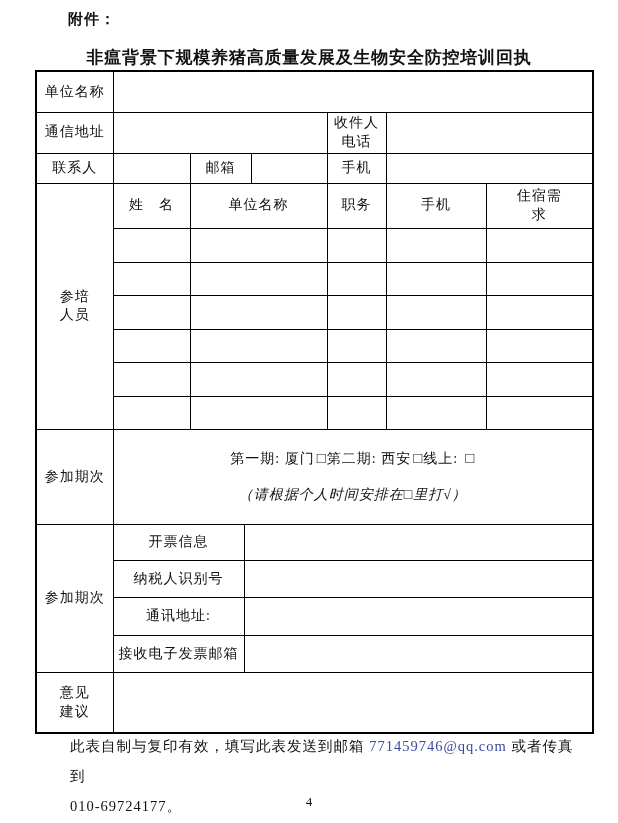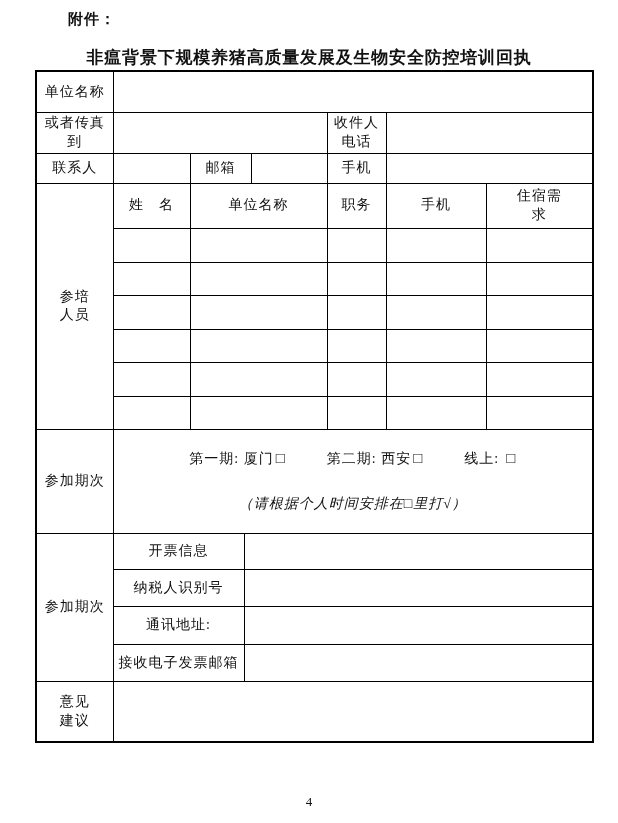--- a/index.html
+++ b/index.html
@@ -51,22 +51,21 @@
     white-space: pre-line;
     letter-spacing: 1px;
     overflow: hidden;
   }
   td.blank { background: #ffffff; }
   .session-cell { padding: 4px 0; }
   .session-line1 {
     display: flex;
     justify-content: center;
     align-items: center;
-    gap: 41px;
-    margin-bottom: 9px;
+    margin-bottom: 0;
   }
   .opt { white-space: nowrap; }
   .opt .box { margin-left: 2px; font-size: 15px; }
   .opt:nth-child(3) .box { margin-left: 7px; }
   .session-note { text-align: center; font-style: italic; }
   .footer {
     position: absolute;
     left: 0;
     top: 731px;
     width: 100%;
@@ -107,21 +106,21 @@
         <col style="width:107px">
     </colgroup>
 
     <tbody>
         <tr style="height:41px">
       <td>单位名称</td>
       <td class="blank" colspan="7"></td>
     </tr>
 
     <tr style="height:41px">
-      <td>或者传真到</td>
+      <td>通信地址</td>
       <td class="blank" colspan="4"></td>
       <td>收件人
 电话</td>
       <td class="blank" colspan="2"></td>
     </tr>
 
     <tr style="height:30px">
       <td>联系人</td>
       <td class="blank"></td>
       <td colspan="2">邮箱</td>
@@ -215,16 +214,20 @@
     </tr>
 
     <tr style="height:61px">
       <td>意见
 建议</td>
       <td class="blank" colspan="7"></td>
     </tr>
   </tbody>
     </table>
 
+  <div class="footer">
+    <span>此表自制与复印有效，填写此表发送到邮箱 </span><span class="email-link" style="color: rgb(58, 71, 165);">771459746@qq.com</span><span> 或者传真到</span><br>
+    <span>010-69724177。</span>
+  </div>
 
   <div class="page-number">4</div>
 
 </div>
 
 </body></html>

